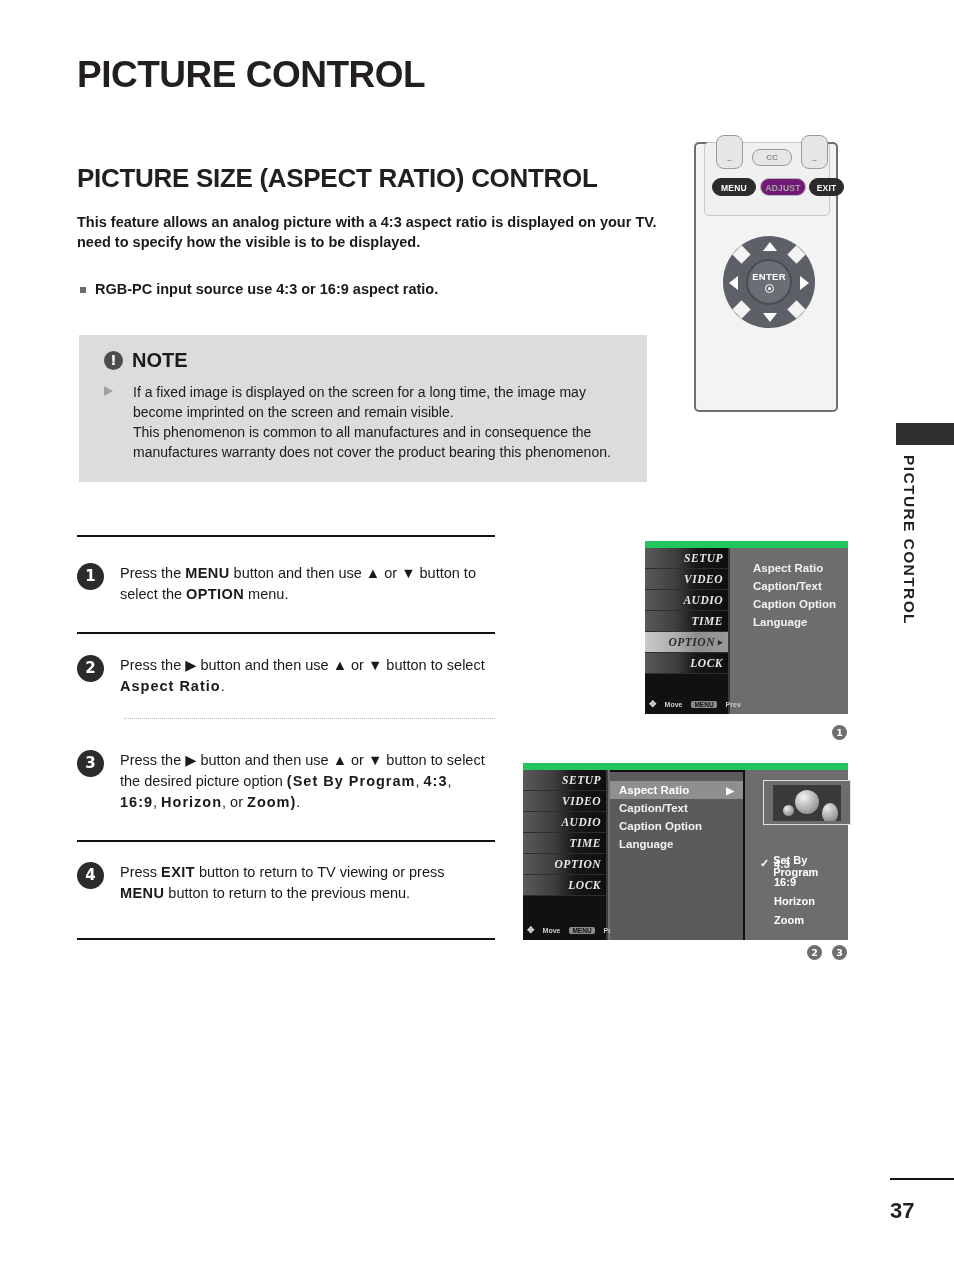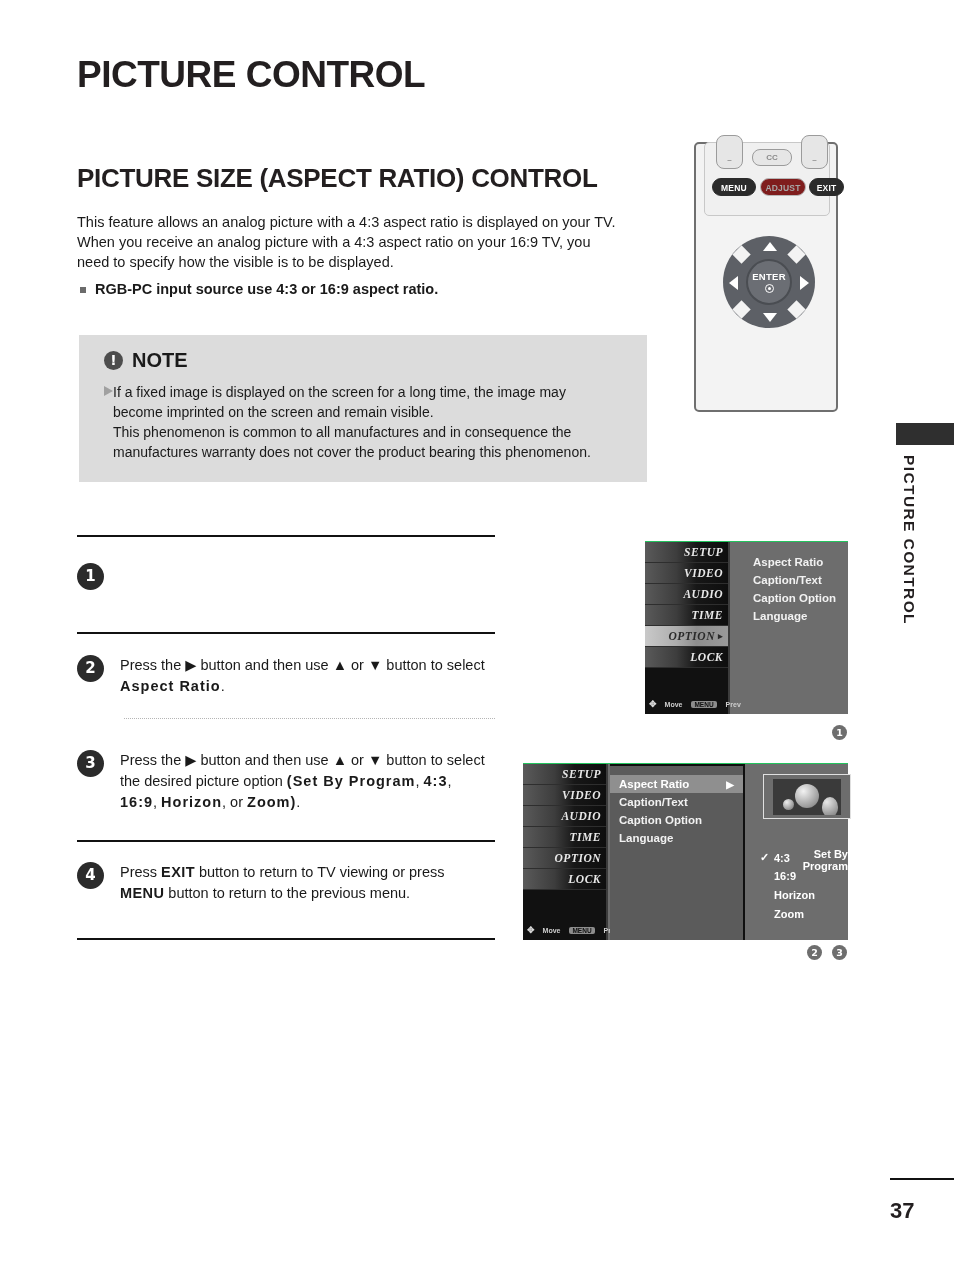--- a/index.html
+++ b/index.html
@@ -21,21 +21,21 @@
   }
   #section-title {
     position:absolute; left:77px; top:163px;
     font-size:26px; font-weight:bold; letter-spacing:-0.3px;
     color:#231f20;
   }
 
   
   #intro {
     position:absolute; left:77px; top:212px; width:580px;
-    font-size:14.5px; font-weight:normal; line-height:20px;
+    font-size:14.5px; font-weight:bold; line-height:20px;
     color:#1a1a1a;
   }
   #intro .line { display:block; }
   #bullet-row {
     position:absolute; left:80px; top:280px; width:580px;
     display:flex; align-items:flex-start; gap:9px;
     font-size:14.5px; font-weight:bold; line-height:19px;
   }
   .sq-bullet {
     width:6px; height:6px; background:#6b6b6b; margin-top:7px; flex:none;
@@ -52,21 +52,21 @@
   }
   #note-icon {
     width:19px; height:19px; border-radius:50%;
     background:#4d4d4d; color:#ffffff;
     font-size:14px; font-weight:bold; line-height:19px; text-align:center;
     font-family:"DejaVu Sans", sans-serif;
   }
   #note-title { font-size:20px; font-weight:bold; color:#1a1a1a; }
   #note-body {
     position:absolute; left:25px; top:47px; width:520px;
-    display:flex; gap:0;
+    display:flex; gap:20px;
   }
   #note-arrow {
     flex:none; margin-top:4px;
     width:0;height:0;border-left:9px solid #a0a0a0;
     border-top:5.5px solid transparent;border-bottom:5.5px solid transparent;
   }
   #note-lines { font-size:14px; line-height:20px; color:#1a1a1a; }
   #note-lines .line { display:block; }
 
   
@@ -124,21 +124,21 @@
   #cap-left  { left:11px; top:-8px; width:27px; height:34px; line-height:48px; }
   #cap-cc    { left:47px; top:6px; width:40px; height:17px; line-height:16px; }
   #cap-right { left:96px; top:-8px; width:27px; height:34px; line-height:48px; }
 
   .rc-pill {
     position:absolute; height:18px; border-radius:9px;
     font-size:8.5px; font-weight:bold; text-align:center; line-height:18px;
     letter-spacing:0.2px;
   }
   #pill-menu   { left:7px;  top:35px; width:44px; background:#2b2b2b; color:#fff; border:1px solid #2b2b2b; }
-  #pill-adjust { left:55px; top:35px; width:46px; background:#7f1d1d; color:#a6a6a6; border:1px solid #b7b7b7; }
+  #pill-adjust { left:55px; top:35px; width:46px; background:#701a75; color:#a6a6a6; border:1px solid #b7b7b7; }
   #pill-exit   { left:104px;top:35px; width:35px; background:#2b2b2b; color:#fff; border:1px solid #2b2b2b; }
 
   #dpad { position:absolute; left:27px; top:92px; width:92px; height:92px; }
   #dpad-ring {
     position:absolute; inset:0; border-radius:50%;
     background:#5d6066;
   }
   #dpad-hole {
     position:absolute; left:23px; top:23px; width:46px; height:46px;
     border-radius:50%; background:#6b6e74; border:2px solid #4a4d52;
@@ -150,21 +150,21 @@
   #dpad-hole .dot::after { content:""; position:absolute; left:2px; top:2px; width:3px;height:3px;
                            border-radius:50%; background:#fff; }
   .dpad-arrow { position:absolute; width:0;height:0; }
   #d-up    { left:40px; top:6px;  border-left:7px solid transparent; border-right:7px solid transparent; border-bottom:9px solid #fff; }
   #d-down  { left:40px; top:77px; border-left:7px solid transparent; border-right:7px solid transparent; border-top:9px solid #fff; }
   #d-left  { left:6px;  top:40px; border-top:7px solid transparent; border-bottom:7px solid transparent; border-right:9px solid #fff; }
   #d-right { left:77px; top:40px; border-top:7px solid transparent; border-bottom:7px solid transparent; border-left:9px solid #fff; }
   .dpad-gap { position:absolute; background:#f3f3f3; width:13px; height:13px; transform:rotate(45deg); }
 
   
-  .osd { position:absolute; background:#6d6d6d; border-top:1px solid #22c55e;text-align:right; }
+  .osd { position:absolute; background:#6d6d6d; border-top:7px solid #22c55e; }
   .osd-side {
     position:absolute; left:0; top:0; bottom:0; width:85px;
     background:#111111; border-right:2px solid #3c3c3c;
   }
   .osd-side-item {
     position:relative; height:21px; border-bottom:1px solid #2e2e2e;
     display:flex; align-items:center; justify-content:flex-end;
     padding-right:5px;
     font-family:"Liberation Serif", serif;
     font-style:italic; font-weight:bold; font-size:11.5px;
@@ -226,21 +226,20 @@
   }
 </style>
 </head>
 <body>
 
 <div id="page-title">PICTURE CONTROL</div>
 <div id="section-title">PICTURE SIZE (ASPECT RATIO) CONTROL</div>
 
 <div id="intro">
   <span class="line">This feature allows an analog picture with a 4:3 aspect ratio is displayed on your TV.</span>
-  <span class="line">When you receive an analog picture with a 4:3 aspect ratio on your 16:9 TV, you</span>
   <span class="line">need to specify how the visible is to be displayed.</span>
 </div>
 <div id="bullet-row">
   <span class="sq-bullet"></span>
   <span>RGB-PC input source use 4:3 or 16:9 aspect ratio.</span>
 </div>
 
 <div id="note-box">
   <div id="note-header">
     <span id="note-icon">!</span>
@@ -254,20 +253,21 @@
       <span class="line">This phenomenon is common to all manufactures and in consequence the</span>
       <span class="line">manufactures warranty does not cover the product bearing this phenomenon.</span>
     </div>
   </div>
 </div>
 
 <div class="rule-solid" style="top:535px"></div>
 
 <div class="step" style="top:563px">
   <span class="step-num">1</span>
+  <span class="step-text">Press the <b>MENU</b> button and then use ▲ or ▼ button to select the <b>OPTION</b> menu.</span>
 </div>
 
 <div class="rule-solid" style="top:632px"></div>
 
 <div class="step" style="top:655px">
   <span class="step-num">2</span>
   <span class="step-text">Press the ▶ button and then use ▲ or ▼ button to select <span class="spaced">Aspect Ratio</span>.</span>
 </div>
 
 <div class="rule-dotted" style="top:718px"></div>

